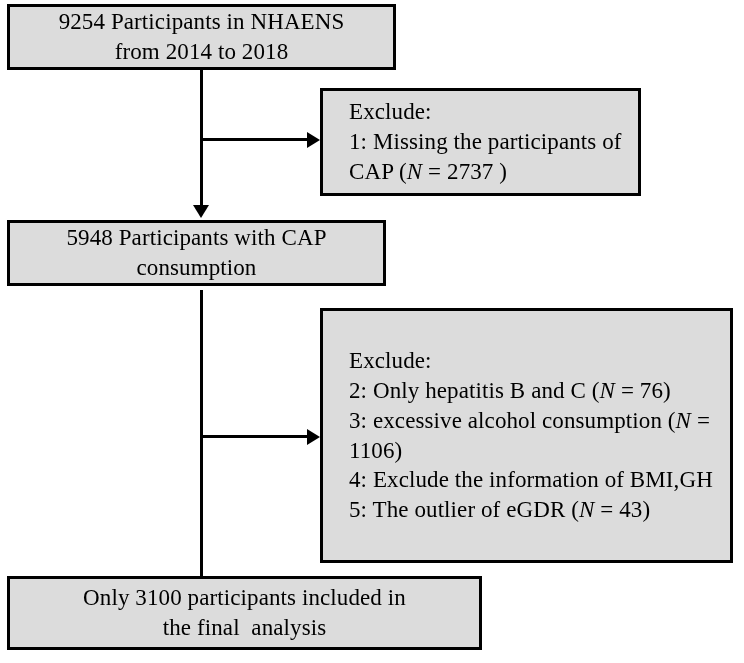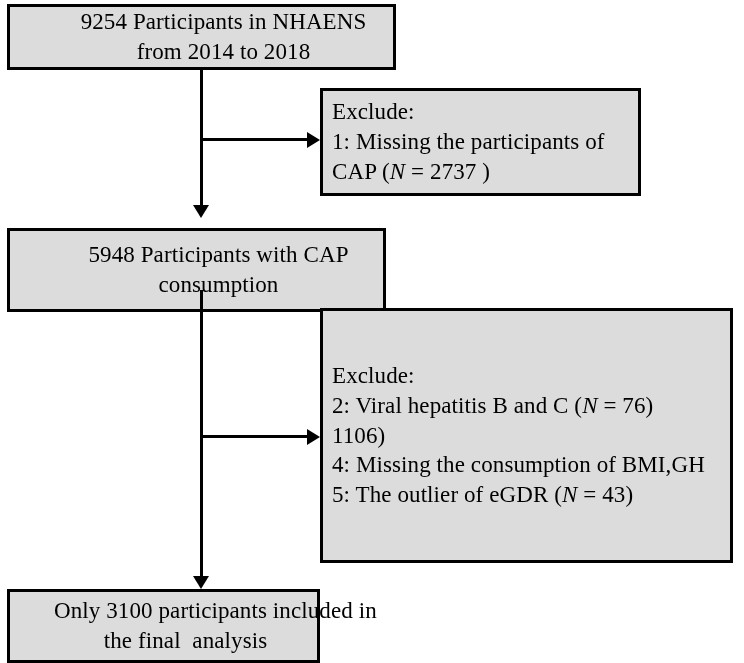--- a/index.html
+++ b/index.html
@@ -22,33 +22,32 @@
 
   
   .node {
     position: absolute;
     box-sizing: border-box;
     background: #dcdcdc;
     border: 3px solid #000000;
     display: flex;
     flex-direction: column;
     justify-content: center;
-    padding-left: 44px;
   }
   .node .line {
     font-size: 23px;
     line-height: 1.30;
     white-space: pre;
     letter-spacing: 0.1px;
   }
   .node.center .line {
     text-align: center;
   }
   .node.left {
-    padding-left: 9px;
+    padding-left: 26px;
     padding-right: 4px;
   }
   .node.left .line {
     text-align: left;
   }
   .ital {
     font-style: italic;
   }
 
   
@@ -91,42 +90,43 @@
 
   <div class="hline" style="left:200px; top:138px; width:110px;"></div>
   <div class="arrow-right" style="left:307px; top:132px;"></div>
 
   <div class="node left" style="left:320px; top:88px; width:321px; height:108px;">
     <div class="line">Exclude:</div>
     <div class="line">1: Missing the participants of</div>
     <div class="line"><span>CAP (</span><span class="ital">N</span><span> = 2737 )</span></div>
   </div>
 
-  <div class="node center" style="left:7px; top:220px; width:379px; height:84px;margin-top:8px;">
+  <div class="node center" style="left:7px; top:220px; width:379px; height:66px;">
     <div class="line">5948 Participants with CAP</div>
     <div class="line">consumption</div>
   </div>
 
   <div class="vline" style="left:200px; top:290px; height:288px;"></div>
   <div class="arrow-down" style="left:193px; top:576px;"></div>
 
   <div class="hline" style="left:200px; top:435px; width:110px;"></div>
   <div class="arrow-right" style="left:307px; top:429px;"></div>
 
   <div class="node left" style="left:320px; top:308px; width:413px; height:255px;">
     <div class="line">Exclude:</div>
 
 
-    <div class="line"><span>2: Viral hepatitis B and C (</span><span class="ital">N</span><span> = 76)</span></div>
+    <div class="line"><span>2: Only hepatitis B and C (</span><span class="ital">N</span><span> = 76)</span></div>
 
+    <div class="line"><span>3: excessive alcohol consumption (</span><span class="ital">N</span><span> =</span></div>
     <div class="line">1106)</div>
 
-    <div class="line">4: Missing the consumption of BMI,GH</div>
+    <div class="line">4: Exclude the information of BMI,GH</div>
 
     <div class="line"><span>5: The outlier of eGDR (</span><span class="ital">N</span><span> = 43)</span></div>
   </div>
 
-  <div class="node center" style="left:7px; top:589px; width:313px; height:74px;">
+  <div class="node center" style="left:7px; top:576px; width:475px; height:74px;">
     <div class="line">Only 3100 participants included in</div>
     <div class="line">the final  analysis</div>
   </div>
 
 </div>
 
 </body></html>

